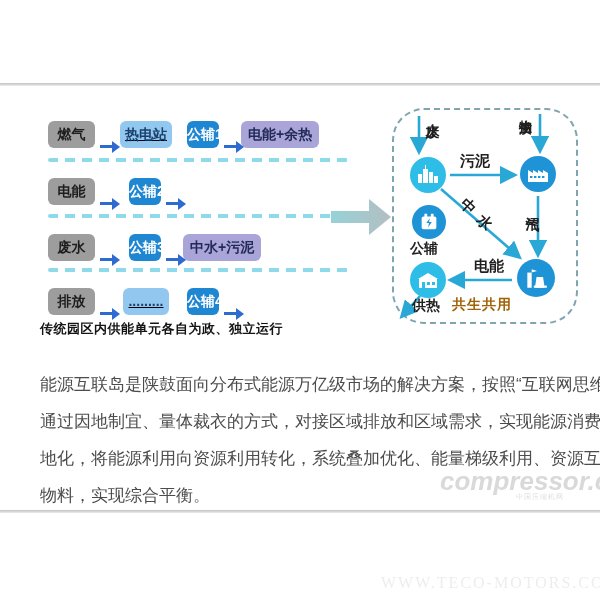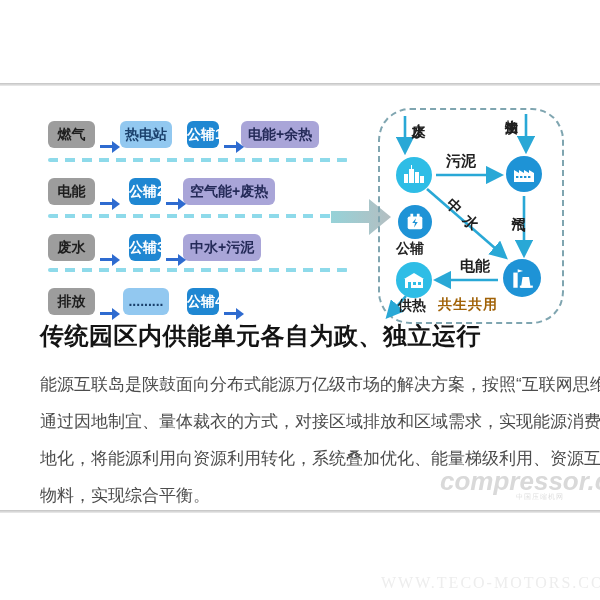--- a/index.html
+++ b/index.html
@@ -12,38 +12,38 @@
              background:linear-gradient(to bottom,#c2c2c2,#ececec); }
   .divider.top { top:83px; }
   .divider.bottom { top:510px; }
 
   
   .flow-row { position:absolute; left:48px; display:flex; align-items:flex-end; height:28px; }
   .fbox { height:27px; line-height:27px; border-radius:6px; text-align:center;
           font-size:14px; font-weight:bold; white-space:nowrap; }
   .cell-in { width:47px; } .cell-in .fbox { width:100%; background:#9d9d9d; color:#1d1d1d; }
   .gap { width:22px; display:flex; justify-content:center; align-items:center; }
-  .cell-st { width:58px; display:flex; justify-content:center; }
+  .cell-st { width:58px; display:flex; justify-content:center;text-decoration:underline; }
   .cell-st .fbox { background:#92c8f0; color:#1a406c; padding:0 5px; }
   .cell-ut { width:44px;padding-left:12px; } .cell-ut .fbox { width:100%; background:#1f87d2; color:#ffffff; }
   .cell-out .fbox { background:#a9a5d8; color:#242a58; padding:0 7px; }
   .harrow { position:relative; width:13px; height:3px; background:#2e6bd0; }
   .harrow::after { content:""; position:absolute; right:-7px; top:-4.5px; width:0; height:0;
                    border-left:8px solid #2e6bd0; border-top:6px solid transparent;
                    border-bottom:6px solid transparent; }
   .dash-sep { position:absolute; left:48px; width:300px; height:4px; border-radius:2px;
               background:repeating-linear-gradient(90deg,#8edaea 0 10px,transparent 10px 17px); }
-  .flow-caption { position:absolute; left:40px; top:320px; font-size:24px; font-weight:bold;
+  .flow-caption { position:absolute; left:40px; top:320px; font-size:13px; font-weight:bold;
                   color:#141414; letter-spacing:0.5px; }
 
   
   .big-arrow { position:absolute; left:331px; top:197px; }
 
   
-  .panel { position:absolute; left:378px; top:108px; width:186px; height:216px;
+  .panel { position:absolute; left:392px; top:108px; width:186px; height:216px;
            border:2px dashed #7fa5b0; border-radius:32px;text-align:right; }
   .node { position:absolute; border-radius:50%; display:flex; align-items:center; justify-content:center; }
   .node.cyan { background:#2ebde6; }
   .node.blue { background:#1e93d6; }
   .plabel { position:absolute; color:#1f1f1f; font-weight:bold; white-space:nowrap; }
   .vtext { writing-mode:vertical-rl; text-orientation:upright; letter-spacing:1px; }
   .panel-caption { position:absolute; left:58px; top:186px; font-size:14px; font-weight:bold; color:#a16207; letter-spacing:1px; }
   .edges-svg { position:absolute; left:0; top:0; }
 
   
@@ -94,23 +94,20 @@
         <div class="fbox">电能</div>
       </div>
     <div class="gap">
         <div class="harrow"></div>
       </div>
     <div class="cell-ut">
         <div class="fbox">公辅2</div>
       </div>
     <div class="gap">
         <div class="harrow"></div>
-      </div>
-    <div class="cell-out">
-        <div class="fbox">空气能+废热</div>
       </div>
   </div>
   <div class="dash-sep" style="top:214px"></div>
 
   <div class="flow-row" style="top:233px">
     <div class="cell-in">
         <div class="fbox">废水</div>
       </div>
     <div class="gap">
         <div class="harrow"></div>

